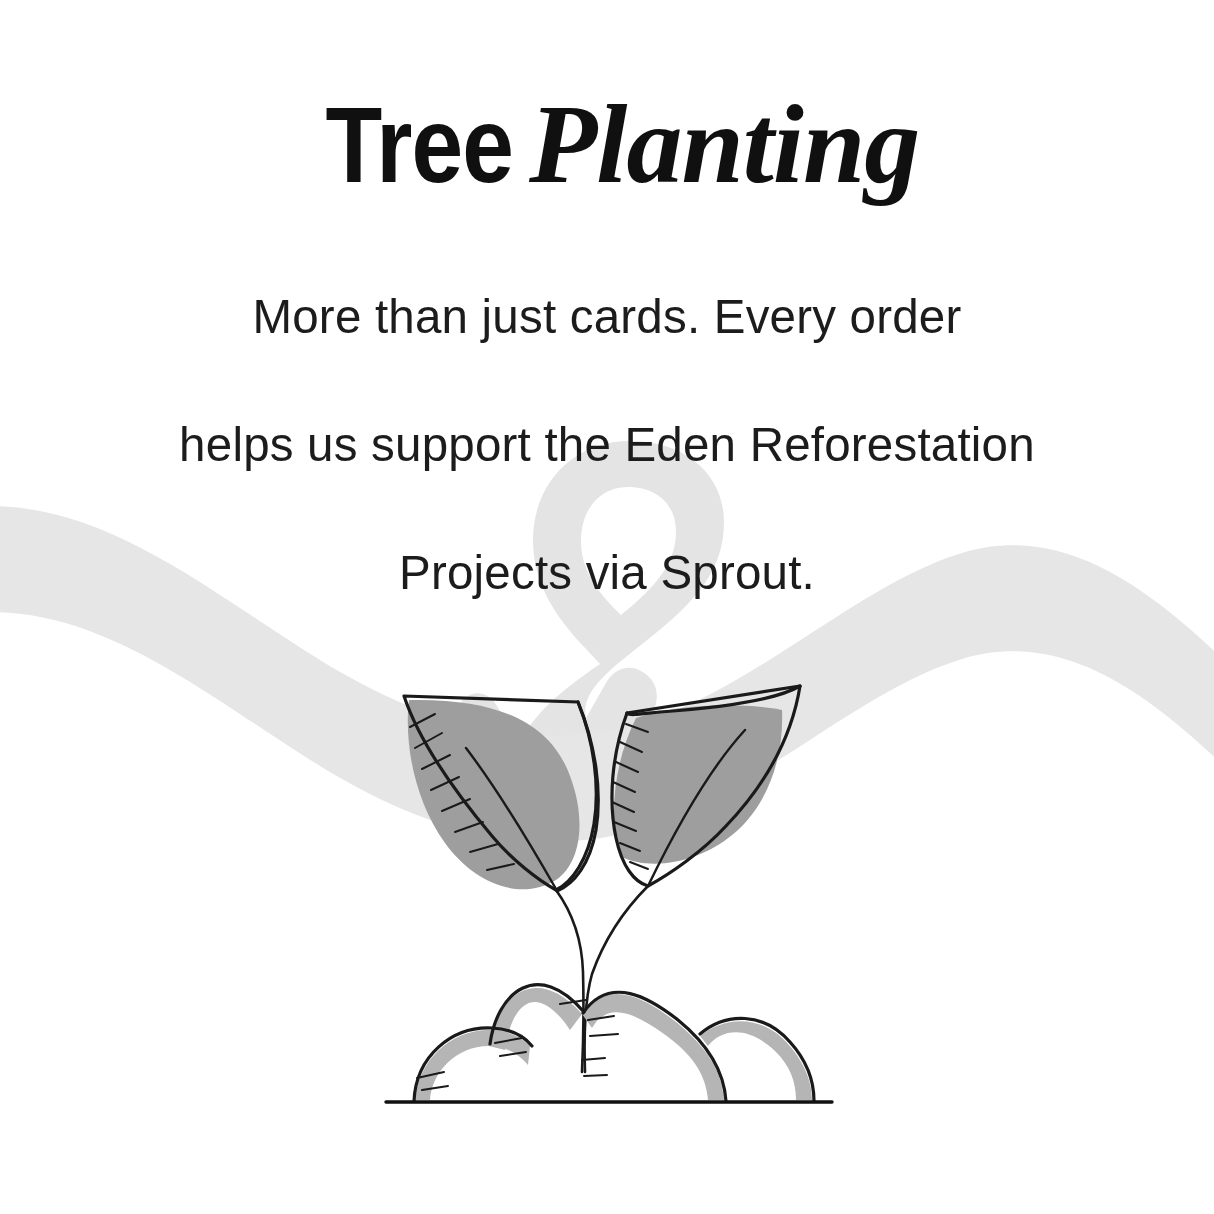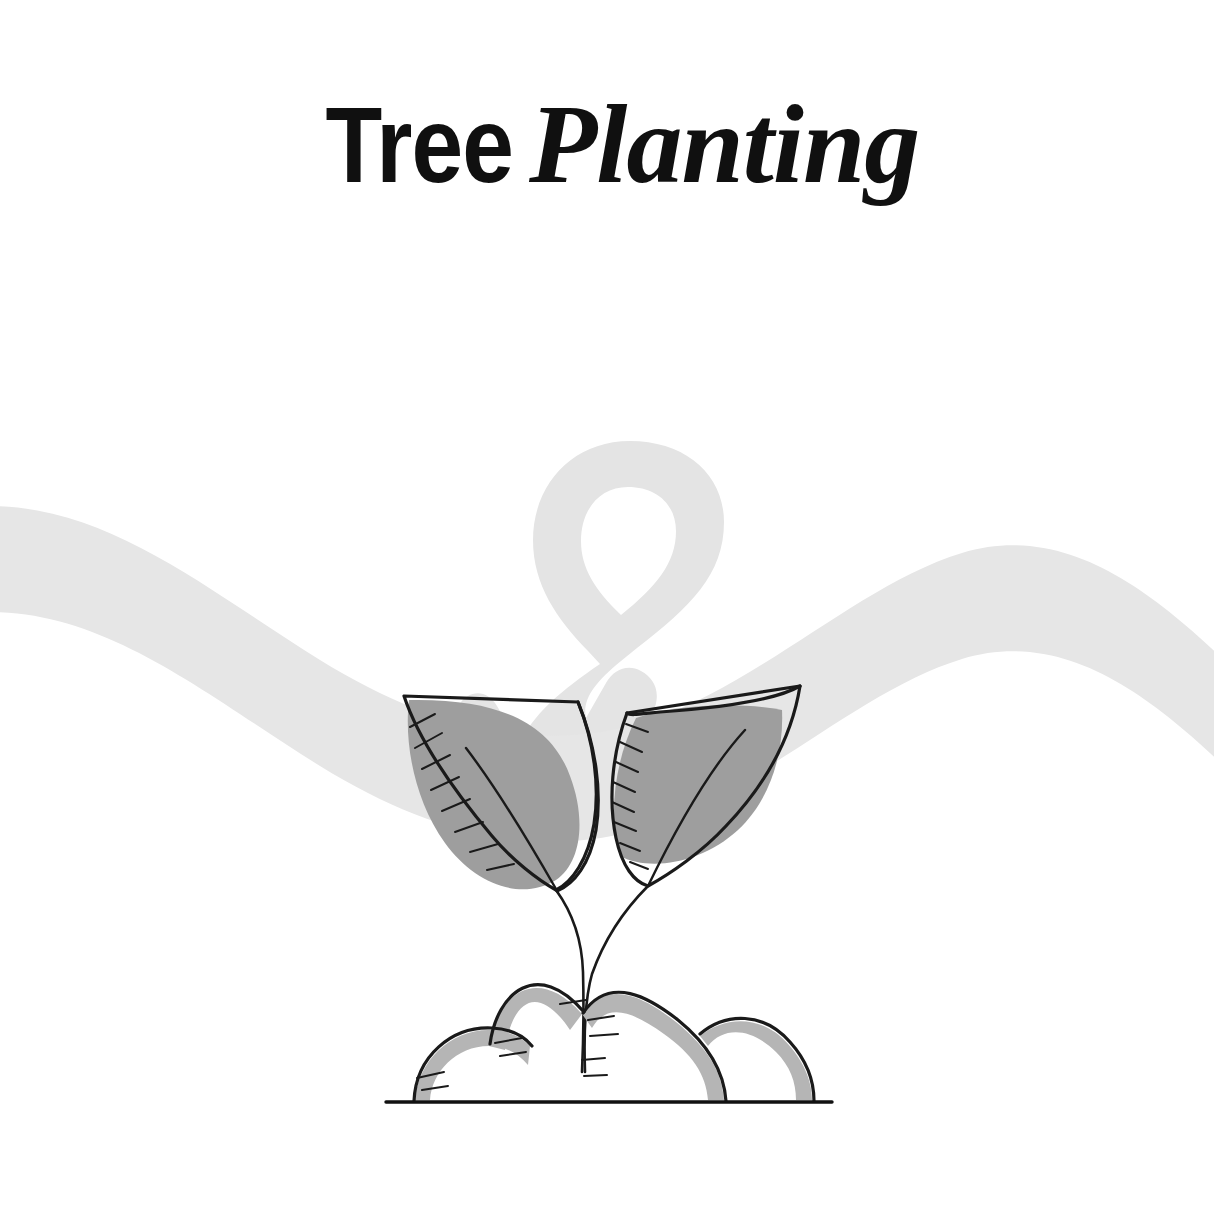--- a/index.html
+++ b/index.html
@@ -254,15 +254,20 @@
     </g>
 
     <line x1="386" y1="1102" x2="832" y2="1102" stroke="#111111" stroke-width="3.4" stroke-linecap="round"></line>
   </svg>
 
   <div id="text-layer">
     <div id="title">
       <span class="t-bold">Tree</span><span class="t-italic">Planting</span>
     </div>
 
+    <div id="subtitle">
+      <span class="sub-line">More than just cards. Every order</span>
+      <span class="sub-line">helps us support the Eden Reforestation</span>
+      <span class="sub-line">Projects via Sprout.</span>
+    </div>
   </div>
 
 </div>
 
 </body></html>

